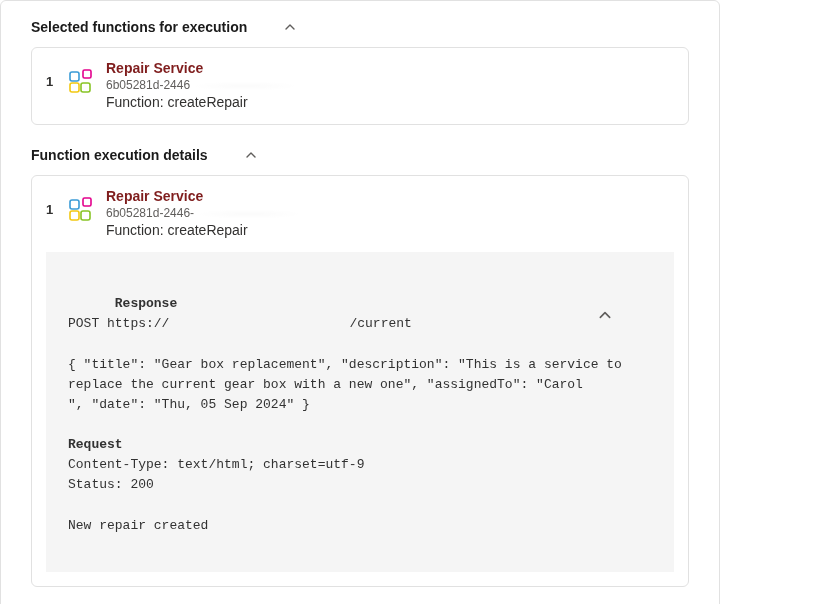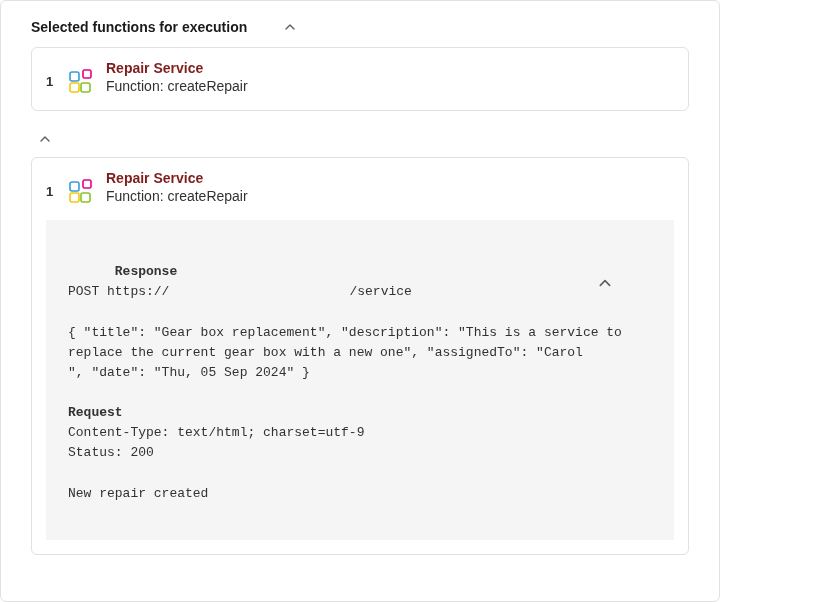--- a/index.html
+++ b/index.html
@@ -142,57 +142,60 @@
       <div class="icon-slot">
         <svg width="26" height="26" viewBox="0 0 26 26">
           <rect x="3" y="3" width="9" height="9" rx="2" fill="none" stroke="#3a9bd6" stroke-width="1.6"></rect>
           <rect x="3" y="14" width="9" height="9" rx="2" fill="none" stroke="#f2c811" stroke-width="1.6"></rect>
           <rect x="14" y="14" width="9" height="9" rx="2" fill="none" stroke="#88c425" stroke-width="1.6"></rect>
           <rect x="16" y="1" width="8" height="8" rx="1.5" fill="none" stroke="#e3008c" stroke-width="1.6"></rect>
         </svg>
       </div>
       <div class="meta">
         <div class="title">Repair Service</div>
+        <div class="sub"><span>6b05281d-2446</span><span class="redact"></span></div>
         <div class="func">Function: createRepair</div>
       </div>
     </div>
   </div>
 
   <div class="section-header">
+    <span>Function execution details</span>
     <span class="chev">
       <svg width="12" height="12" viewBox="0 0 12 12">
           <path d="M2 8 L6 4 L10 8" stroke="#605e5c" stroke-width="1.4" fill="none" stroke-linecap="round" stroke-linejoin="round"></path>
         </svg>
     </span>
   </div>
 
   <div class="card">
     <div class="card-row">
       <div class="idx">1</div>
       <div class="icon-slot">
         <svg width="26" height="26" viewBox="0 0 26 26">
           <rect x="3" y="3" width="9" height="9" rx="2" fill="none" stroke="#3a9bd6" stroke-width="1.6"></rect>
           <rect x="3" y="14" width="9" height="9" rx="2" fill="none" stroke="#f2c811" stroke-width="1.6"></rect>
           <rect x="14" y="14" width="9" height="9" rx="2" fill="none" stroke="#88c425" stroke-width="1.6"></rect>
           <rect x="16" y="1" width="8" height="8" rx="1.5" fill="none" stroke="#e3008c" stroke-width="1.6"></rect>
         </svg>
       </div>
       <div class="meta">
         <div class="title">Repair Service</div>
+        <div class="sub"><span>6b05281d-2446-</span><span class="redact"></span></div>
         <div class="func">Function: createRepair</div>
       </div>
     </div>
 
     <div class="code-block">
       <span class="chevron-toggle">
         <svg width="14" height="14" viewBox="0 0 12 12">
             <path d="M2 8 L6 4 L10 8" stroke="#605e5c" stroke-width="1.4" fill="none" stroke-linecap="round" stroke-linejoin="round"></path>
           </svg>
       </span><b>Response</b>
-<span><span>POST https://</span><span class="inline-redact"></span><span>/service</span></span>
+<span><span>POST https://</span><span class="inline-redact"></span><span>/current</span></span>
 
 <span><span>{ "title": "Gear box replacement", "description": "This is a service to replace the current gear box with a new one", "assignedTo": "Carol </span><span class="tiny-redact"></span><span>", "date": "Thu, 05 Sep 2024" }</span></span>
 
 <b>Request</b>
 <span>Content-Type: text/html; charset=utf-9</span>
 <span>Status: 200</span>
 
 <span>New repair created</span></div>
   </div>
 

